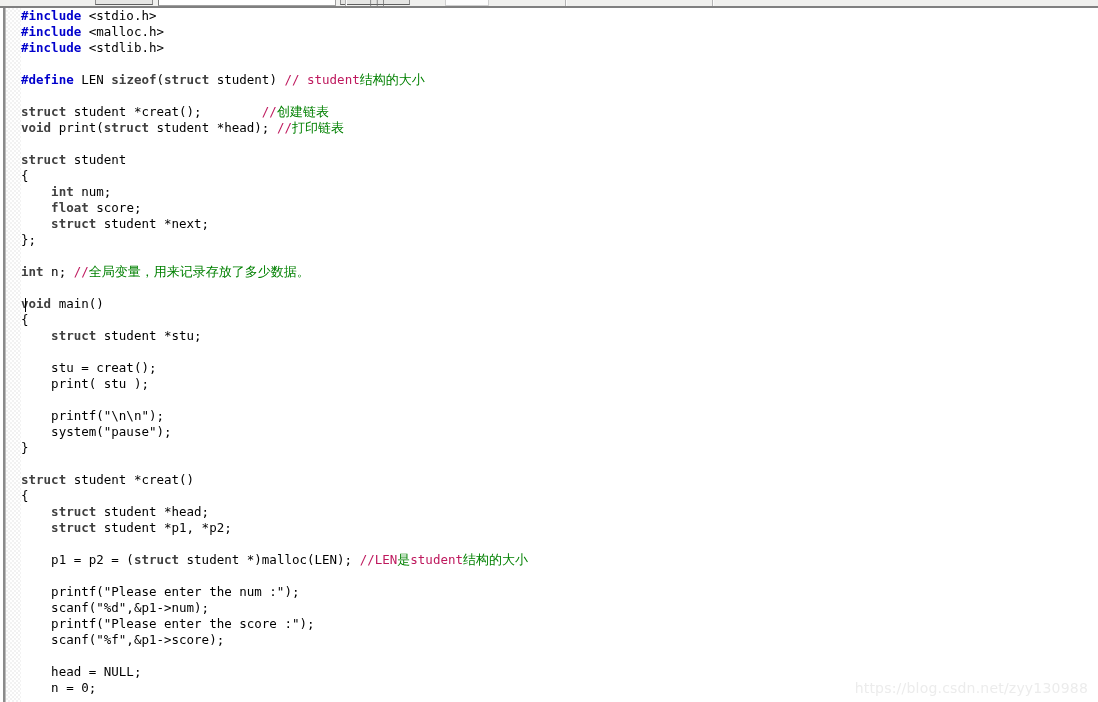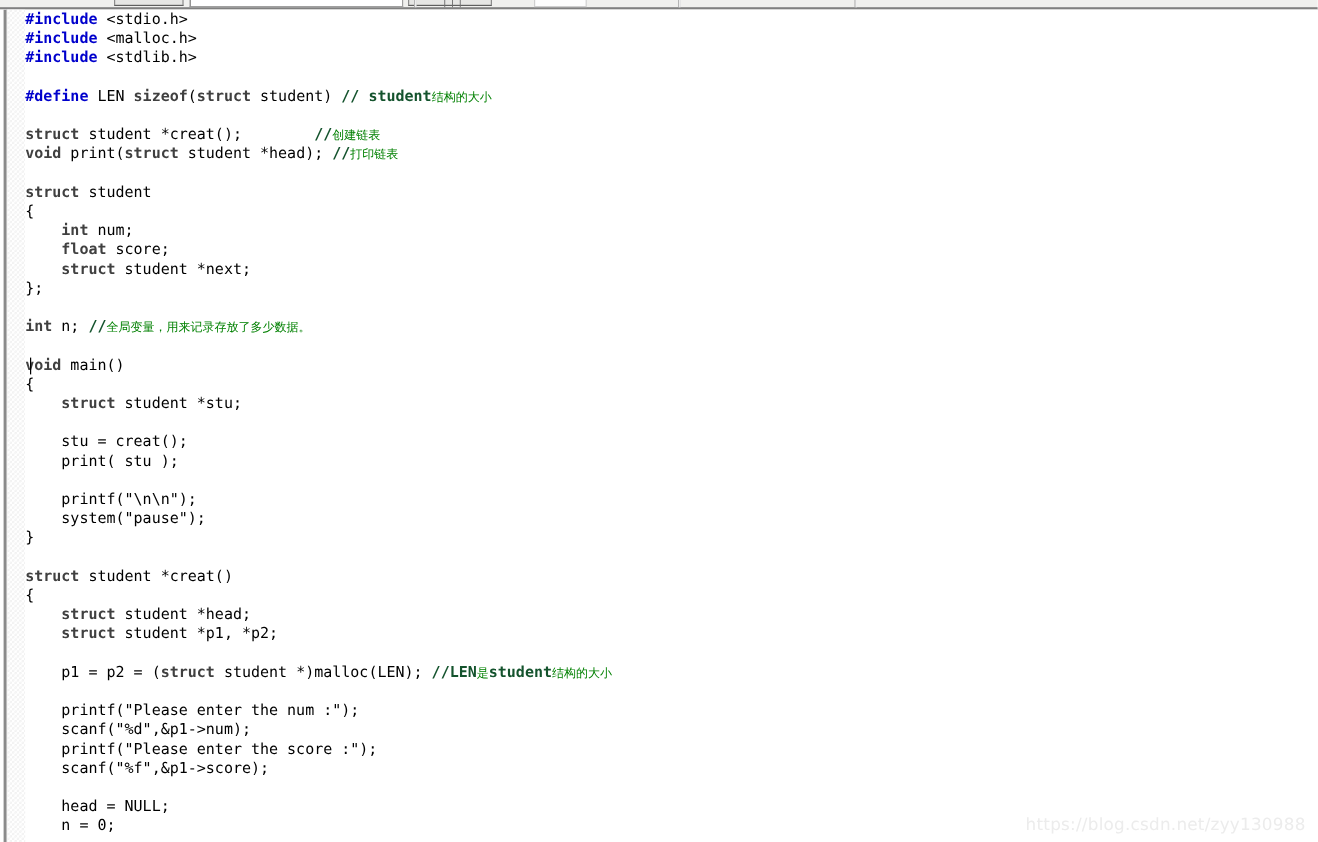--- a/index.html
+++ b/index.html
@@ -146,26 +146,26 @@
     white-space: pre;
     color: #000000;
   }
   .ln {
     height: 16px;
     white-space: pre;
     position: relative;
   }
   .kw  { color: #404040; font-weight: bold; }
   .pp  { color: #0000cc; font-weight: bold; }
-  .cm  { color: #14532d; font-weight: bold; }
+  .cm  { color: #be185d; font-weight: normal; }
   .cmcjk {
     color: #008000;
     font-weight: normal;
     font-family: "DejaVu Sans", "Liberation Sans", sans-serif;
-    font-size: 10px;
+    font-size: 13px;
   }
   .pl  { color: #000000; }
 
   
   .caret {
     position: absolute;
     left: 4px;
     top: 290px;
     width: 1px;
     height: 14px;

